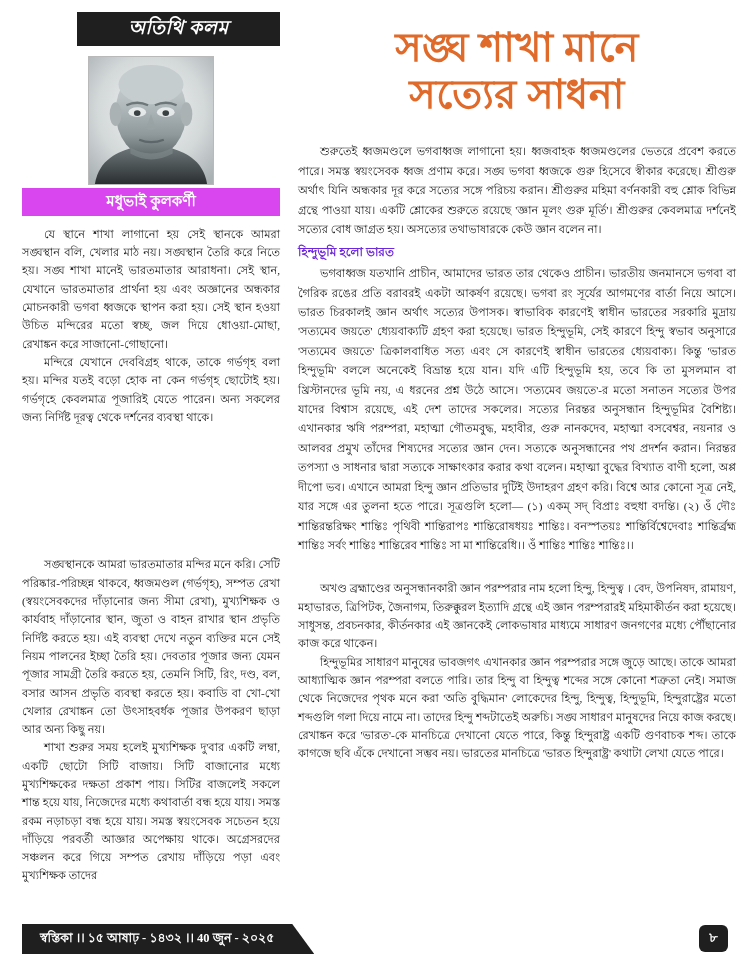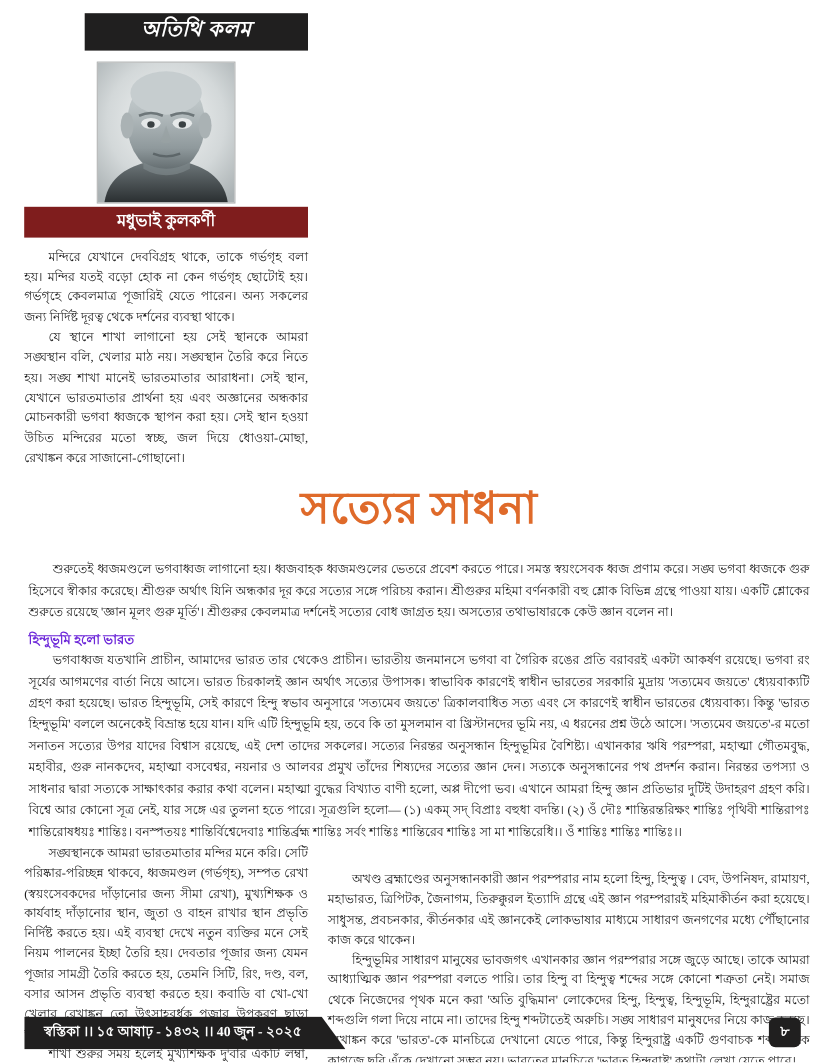--- a/index.html
+++ b/index.html
@@ -18,21 +18,20 @@
     overflow: hidden;
     box-sizing: border-box;
   }
 
   
   .top-area {
     display: flex;
     padding: 12px 14px 0 22px;
     box-sizing: border-box;
     width: 750px;
-    flex-direction: column;
   }
 
   
   .left-col {
     width: 272px;
     flex: 0 0 272px;
     box-sizing: border-box;
     padding-right: 14px;
   }
 
@@ -55,21 +54,21 @@
     border: 1px solid #b9b9b9;
     box-sizing: border-box;
     background: #d8dcdc;
     height: 129px;
     position: relative;
     overflow: hidden;
   }
   .portrait-wrap svg { display: block; width: 100%; height: 100%; }
 
   .author-banner {
-    background: #7f1d1d;
+    background: #d946ef;
     color: #ffffff;
     text-align: center;
     padding: 4px 6px 6px 6px;
     margin: 3px 0 0 0;
     font-size: 15px;
     font-weight: bold;
     line-height: 1.2;
   }
 
   .body-text {
@@ -223,27 +222,28 @@
           <path d="M67 49 Q78 44 89 49" stroke="#6d7679" stroke-width="2.4" fill="none"></path>
           <path d="M63 58 L58 73 Q63 76 68 73 Z" fill="#98a1a3" opacity="0.75"></path>
           <path d="M51 84 Q63 89 76 84" stroke="#5d6669" stroke-width="2.2" fill="none"></path>
           <path d="M42 92 Q63 104 85 92 L85 98 Q63 110 42 98 Z" fill="#7e878a" opacity="0.7"></path>
         </svg>
       </div>
 
       <div class="author-banner">মধুভাই কুলকর্ণী</div>
 
       <div class="body-text">
+        <p>যে স্থানে শাখা লাগানো হয় সেই স্থানকে আমরা সঙ্ঘস্থান বলি, খেলার মাঠ নয়। সঙ্ঘস্থান তৈরি করে নিতে হয়। সঙ্ঘ শাখা মানেই ভারতমাতার আরাধনা। সেই স্থান, যেখানে ভারতমাতার প্রার্থনা হয় এবং অজ্ঞানের অন্ধকার মোচনকারী ভগবা ধ্বজকে স্থাপন করা হয়। সেই স্থান হওয়া উচিত মন্দিরের মতো স্বচ্ছ, জল দিয়ে ধোওয়া-মোছা, রেখাঙ্কন করে সাজানো-গোছানো।</p>
         <p>মন্দিরে যেখানে দেববিগ্রহ থাকে, তাকে গর্ভগৃহ বলা হয়। মন্দির যতই বড়ো হোক না কেন গর্ভগৃহ ছোটোই হয়। গর্ভগৃহে কেবলমাত্র পূজারিই যেতে পারেন। অন্য সকলের জন্য নির্দিষ্ট দূরত্ব থেকে দর্শনের ব্যবস্থা থাকে।</p>
-        <p>যে স্থানে শাখা লাগানো হয় সেই স্থানকে আমরা সঙ্ঘস্থান বলি, খেলার মাঠ নয়। সঙ্ঘস্থান তৈরি করে নিতে হয়। সঙ্ঘ শাখা মানেই ভারতমাতার আরাধনা। সেই স্থান, যেখানে ভারতমাতার প্রার্থনা হয় এবং অজ্ঞানের অন্ধকার মোচনকারী ভগবা ধ্বজকে স্থাপন করা হয়। সেই স্থান হওয়া উচিত মন্দিরের মতো স্বচ্ছ, জল দিয়ে ধোওয়া-মোছা, রেখাঙ্কন করে সাজানো-গোছানো।</p>
       </div>
     </div>
 
     <div class="right-col">
       <h1 class="headline">
+        <span class="hl-line">সঙ্ঘ শাখা মানে</span>
         <span class="hl-line">সত্যের সাধনা</span>
       </h1>
 
       <div class="body-text">
         <p>শুরুতেই ধ্বজমণ্ডলে ভগবাধ্বজ লাগানো হয়। ধ্বজবাহক ধ্বজমণ্ডলের ভেতরে প্রবেশ করতে পারে। সমস্ত স্বয়ংসেবক ধ্বজ প্রণাম করে। সঙ্ঘ ভগবা ধ্বজকে গুরু হিসেবে স্বীকার করেছে। শ্রীগুরু অর্থাৎ যিনি অন্ধকার দূর করে সত্যের সঙ্গে পরিচয় করান। শ্রীগুরুর মহিমা বর্ণনকারী বহু শ্লোক বিভিন্ন গ্রন্থে পাওয়া যায়। একটি শ্লোকের শুরুতে রয়েছে 'জ্ঞান মূলং গুরু মূর্তি'। শ্রীগুরুর কেবলমাত্র দর্শনেই সত্যের বোধ জাগ্রত হয়। অসত্যের তথাভাষারকে কেউ জ্ঞান বলেন না।</p>
         <div class="subhead">হিন্দুভূমি হলো ভারত</div>
         <p>ভগবাধ্বজ যতখানি প্রাচীন, আমাদের ভারত তার থেকেও প্রাচীন। ভারতীয় জনমানসে ভগবা বা গৈরিক রঙের প্রতি বরাবরই একটা আকর্ষণ রয়েছে। ভগবা রং সূর্যের আগমণের বার্তা নিয়ে আসে। ভারত চিরকালই জ্ঞান অর্থাৎ সত্যের উপাসক। স্বাভাবিক কারণেই স্বাধীন ভারতের সরকারি মুদ্রায় 'সত্যমেব জয়তে' ধ্যেয়বাক্যটি গ্রহণ করা হয়েছে। ভারত হিন্দুভূমি, সেই কারণে হিন্দু স্বভাব অনুসারে 'সত্যমেব জয়তে' ত্রিকালবাধিত সত্য এবং সে কারণেই স্বাধীন ভারতের ধ্যেয়বাক্য। কিন্তু 'ভারত হিন্দুভূমি' বললে অনেকেই বিভ্রান্ত হয়ে যান। যদি এটি হিন্দুভূমি হয়, তবে কি তা মুসলমান বা খ্রিস্টানদের ভূমি নয়, এ ধরনের প্রশ্ন উঠে আসে। 'সত্যমেব জয়তে'-র মতো সনাতন সত্যের উপর যাদের বিশ্বাস রয়েছে, এই দেশ তাদের সকলের। সত্যের নিরন্তর অনুসন্ধান হিন্দুভূমির বৈশিষ্ট্য। এখানকার ঋষি পরম্পরা, মহাত্মা গৌতমবুদ্ধ, মহাবীর, গুরু নানকদেব, মহাত্মা বসবেশ্বর, নয়নার ও আলবর প্রমুখ তাঁদের শিষ্যদের সত্যের জ্ঞান দেন। সত্যকে অনুসন্ধানের পথ প্রদর্শন করান। নিরন্তর তপস্যা ও সাধনার দ্বারা সত্যকে সাক্ষাৎকার করার কথা বলেন। মহাত্মা বুদ্ধের বিখ্যাত বাণী হলো, অপ্প দীপো ভব। এখানে আমরা হিন্দু জ্ঞান প্রতিভার দুটিই উদাহরণ গ্রহণ করি। বিশ্বে আর কোনো সূত্র নেই, যার সঙ্গে এর তুলনা হতে পারে।  সূত্রগুলি হলো— (১) একম্ সদ্ বিপ্রাঃ বহুধা বদন্তি। (২) ওঁ দৌঃ শান্তিরন্তরিক্ষং শান্তিঃ পৃথিবী শান্তিরাপঃ শান্তিরোষধয়ঃ শান্তিঃ। বনস্পতয়ঃ শান্তির্বিশ্বেদেবাঃ শান্তির্ব্রহ্ম শান্তিঃ সর্বং শান্তিঃ শান্তিরেব শান্তিঃ সা মা শান্তিরেধি।। ওঁ শান্তিঃ শান্তিঃ শান্তিঃ।।</p>
       </div>
     </div>
   </div>

